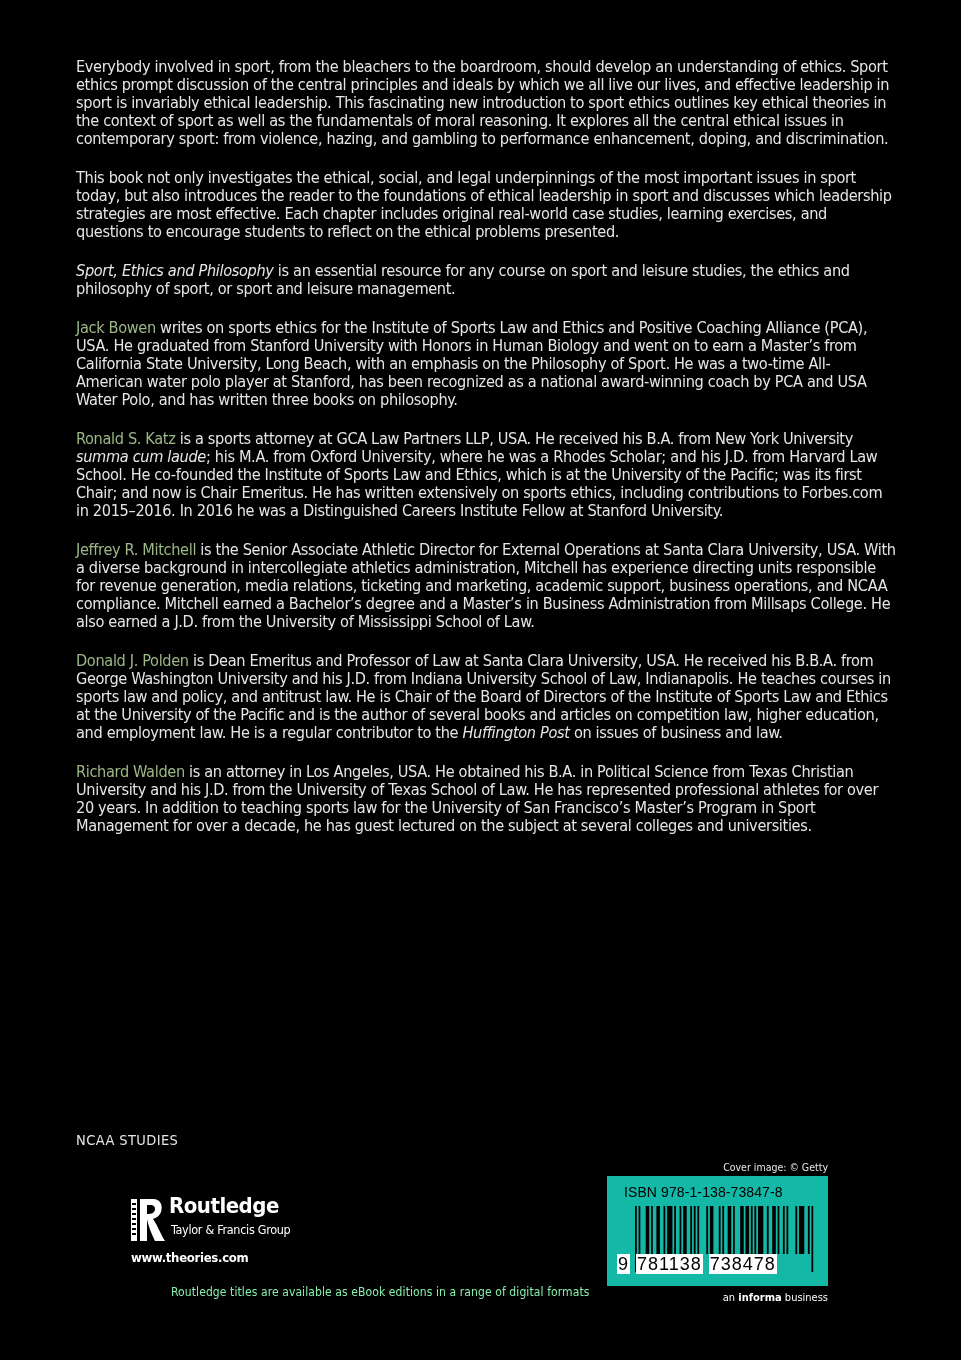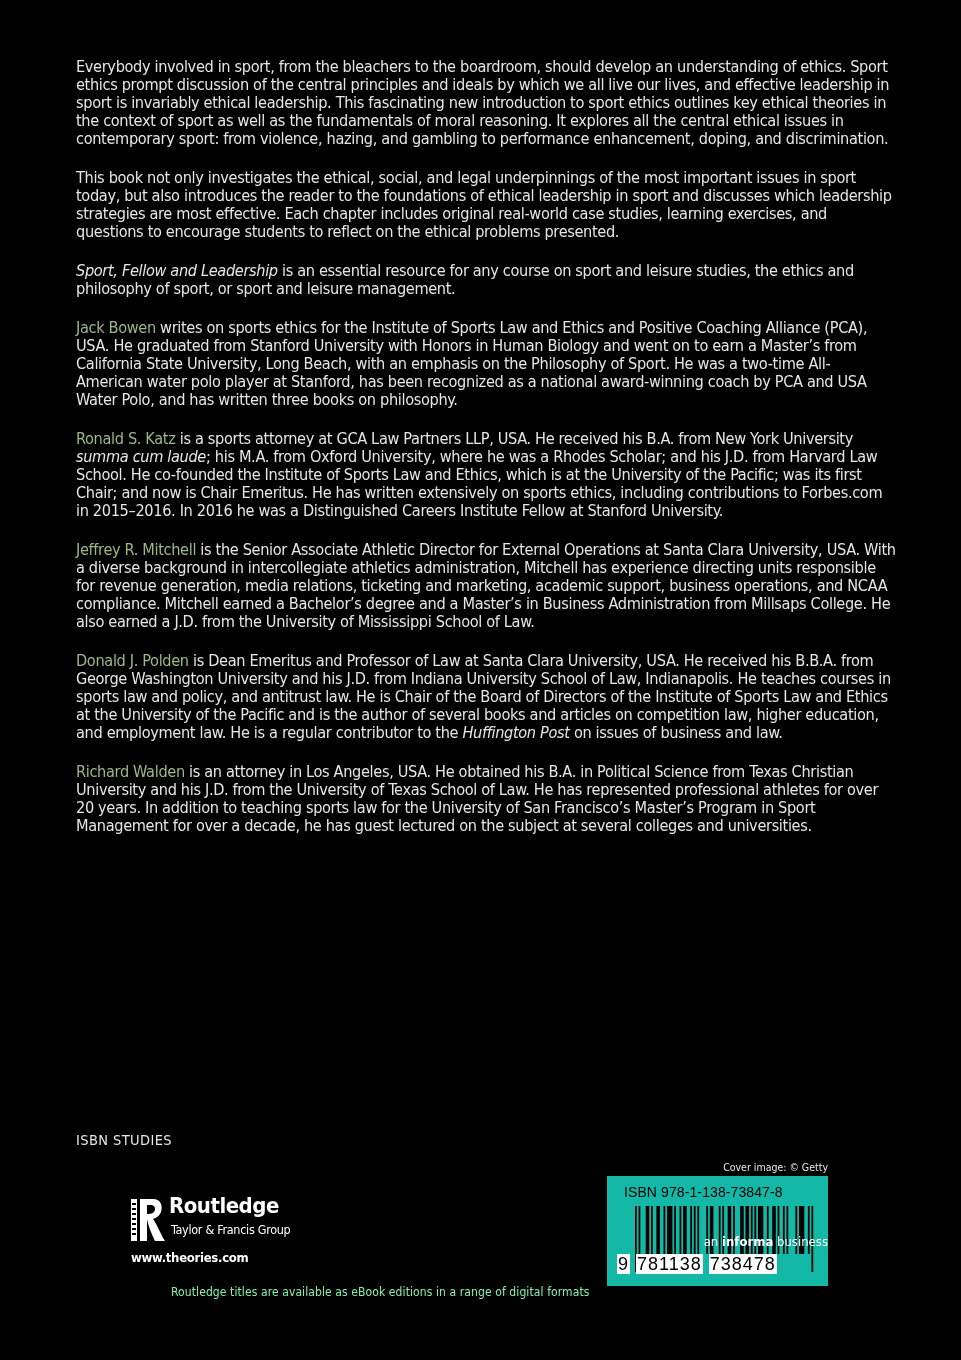--- a/index.html
+++ b/index.html
@@ -28,43 +28,43 @@
     .ebook { position: absolute; left: 131px; top: 1285px; font-size: 12px; color: #86efac; letter-spacing: 0.1px; margin-left: 40px; }
     .cover-credit { position: absolute; right: 133px; top: 1161px; font-size: 10.5px; color: #e6e6e6; }
     .barcode-box {
       position: absolute; left: 607px; top: 1176px; width: 221px; height: 110px;
       background: #14b8a6; color: #000;
     }
     .isbn-text { position: absolute; left: 17px; top: 8px; font-size: 14px; font-family: "Liberation Sans", sans-serif; letter-spacing: 0.1px; }
     .bars { position: absolute; left: 28px; top: 30px; width: 180px; height: 66px; }
     .ean { position: absolute; left: 10px; top: 78px; font-size: 18px; font-family: "Liberation Sans", sans-serif; letter-spacing: 1px; background: transparent; }
     .ean span { background: #fff; padding: 0 1px; }
-    .informa { position: absolute; right: 133px; top: 1234px; font-size: 13px; color: #fff; padding-left: 27px; }
+    .informa { position: absolute; right: 133px; top: 1291px; font-size: 11px; color: #fff; padding-left: 27px; }
     .informa b { font-weight: bold; }
   </style>
 </head>
 <body>
 
 <div class="content">
   <p class="para">Everybody involved in sport, from the bleachers to the boardroom, should develop an understanding of ethics. Sport ethics prompt discussion of the central principles and ideals by which we all live our lives, and effective leadership in sport is invariably ethical leadership. This fascinating new introduction to sport ethics outlines key ethical theories in the context of sport as well as the fundamentals of moral reasoning. It explores all the central ethical issues in contemporary sport: from violence, hazing, and gambling to performance enhancement, doping, and discrimination.</p>
   <p class="para">This book not only investigates the ethical, social, and legal underpinnings of the most important issues in sport today, but also introduces the reader to the foundations of ethical leadership in sport and discusses which leadership strategies are most effective. Each chapter includes original real-world case studies, learning exercises, and questions to encourage students to reflect on the ethical problems presented.</p>
-  <p class="para"><em>Sport, Fellow and Leadership</em><span> is an essential resource for any course on sport and leisure studies, the ethics and philosophy of sport, or sport and leisure management.</span></p>
+  <p class="para"><em>Sport, Ethics and Philosophy</em><span> is an essential resource for any course on sport and leisure studies, the ethics and philosophy of sport, or sport and leisure management.</span></p>
 
   <p class="para"><span class="name">Jack Bowen</span><span> writes on sports ethics for the Institute of Sports Law and Ethics and Positive Coaching Alliance (PCA), USA. He graduated from Stanford University with Honors in Human Biology and went on to earn a Master’s from California State University, Long Beach, with an emphasis on the Philosophy of Sport. He was a two-time All-American water polo player at Stanford, has been recognized as a national award-winning coach by PCA and USA Water Polo, and has written three books on philosophy.</span></p>
 
   <p class="para"><span class="name">Ronald S. Katz</span><span> is a sports attorney at GCA Law Partners LLP, USA. He received his B.A. from New York University </span><em>summa cum laude</em><span>; his M.A. from Oxford University, where he was a Rhodes Scholar; and his J.D. from Harvard Law School. He co-founded the Institute of Sports Law and Ethics, which is at the University of the Pacific; was its first Chair; and now is Chair Emeritus. He has written extensively on sports ethics, including contributions to Forbes.com in 2015–2016. In 2016 he was a Distinguished Careers Institute Fellow at Stanford University.</span></p>
 
   <p class="para"><span class="name">Jeffrey R. Mitchell</span><span> is the Senior Associate Athletic Director for External Operations at Santa Clara University, USA. With a diverse background in intercollegiate athletics administration, Mitchell has experience directing units responsible for revenue generation, media relations, ticketing and marketing, academic support, business operations, and NCAA compliance. Mitchell earned a Bachelor’s degree and a Master’s in Business Administration from Millsaps College. He also earned a J.D. from the University of Mississippi School of Law.</span></p>
 
   <p class="para"><span class="name">Donald J. Polden</span><span> is Dean Emeritus and Professor of Law at Santa Clara University, USA. He received his B.B.A. from George Washington University and his J.D. from Indiana University School of Law, Indianapolis. He teaches courses in sports law and policy, and antitrust law. He is Chair of the Board of Directors of the Institute of Sports Law and Ethics at the University of the Pacific and is the author of several books and articles on competition law, higher education, and employment law. He is a regular contributor to the </span><em>Huffington Post</em><span> on issues of business and law.</span></p>
 
   <p class="para"><span class="name">Richard Walden</span><span> is an attorney in Los Angeles, USA. He obtained his B.A. in Political Science from Texas Christian University and his J.D. from the University of Texas School of Law. He has represented professional athletes for over 20 years. In addition to teaching sports law for the University of San Francisco’s Master’s Program in Sport Management for over a decade, he has guest lectured on the subject at several colleges and universities.</span></p>
 </div>
 
-<div class="series">ISBN STUDIES</div>
+<div class="series">NCAA STUDIES</div>
 
 <div class="logo">
   <svg class="logo-mark" viewBox="0 0 34 46">
     <rect x="0" y="2" width="6" height="42" fill="#fff"></rect>
     <g fill="#000">
         <rect x="1" y="6" width="4" height="2"></rect>
         <rect x="1" y="11" width="4" height="2"></rect>
         <rect x="1" y="16" width="4" height="2"></rect>
         <rect x="1" y="21" width="4" height="2"></rect>
         <rect x="1" y="26" width="4" height="2"></rect>

